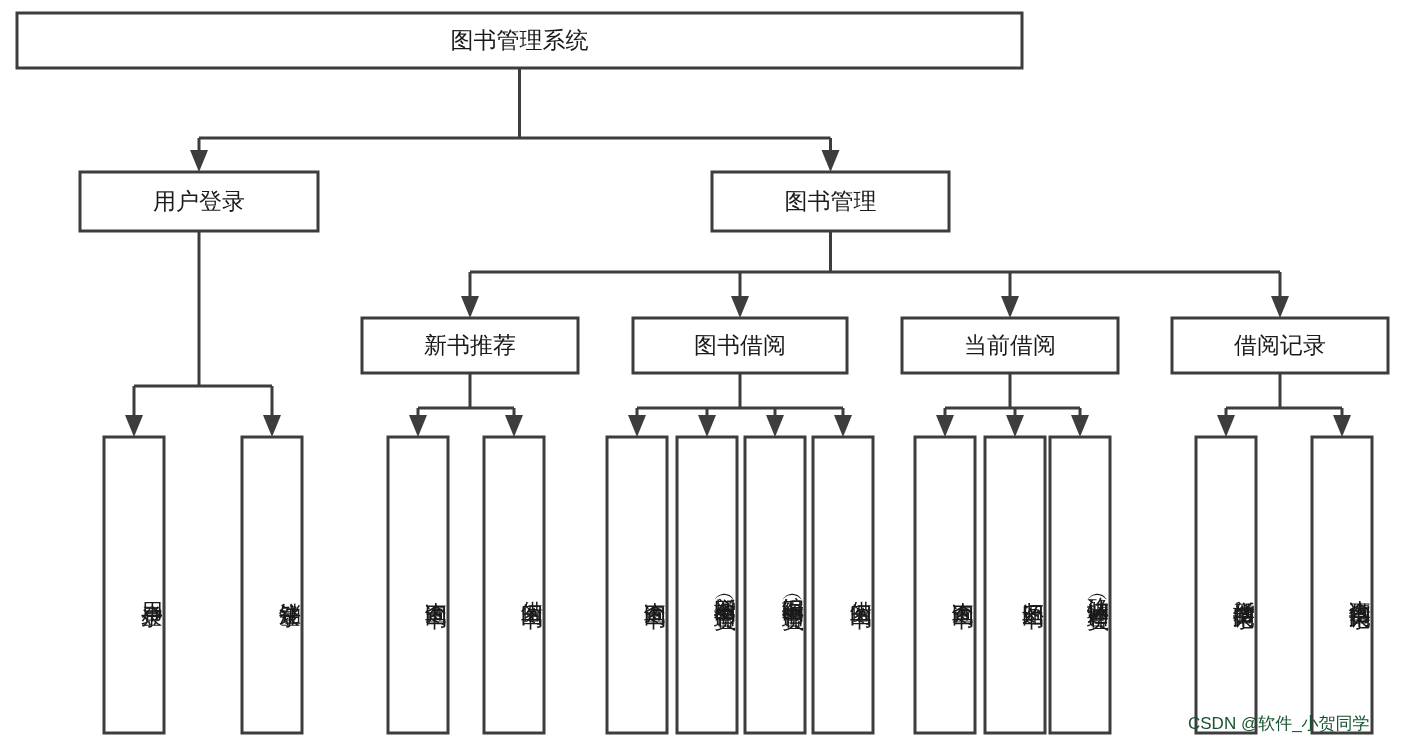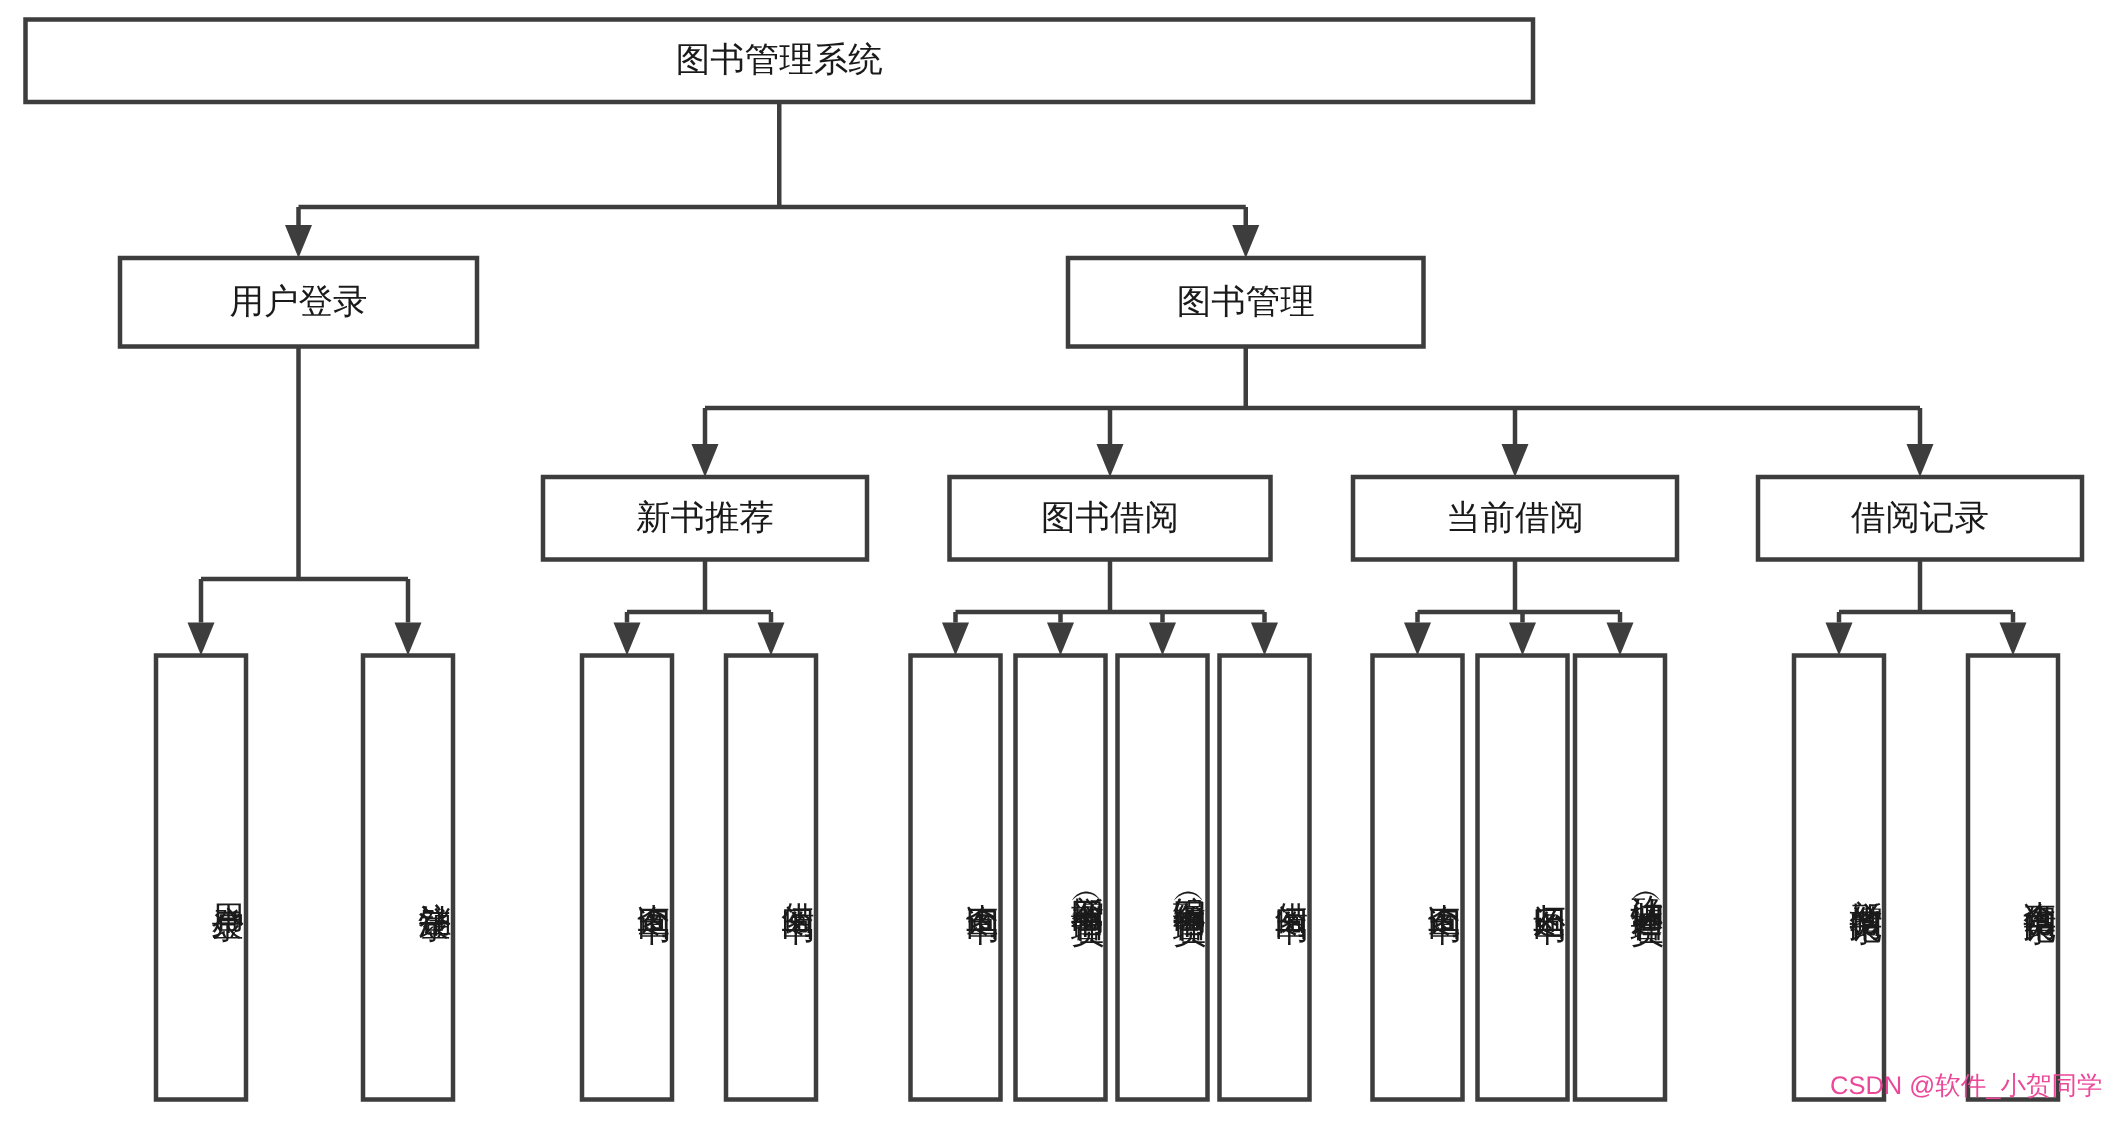--- a/index.html
+++ b/index.html
@@ -10,21 +10,21 @@
   .node-box{fill:#ffffff;stroke:#3d3d3d;stroke-width:3;}
   .connector{stroke:#3d3d3d;stroke-width:3;fill:none;}
   .arrow-head{fill:#3d3d3d;stroke:none;}
   .node-label{fill:#1a1a1a;font-family:"Liberation Sans","DejaVu Sans",sans-serif;
               font-size:23px;text-anchor:middle;dominant-baseline:middle;}
   .vert-label{position:absolute;writing-mode:vertical-rl;text-orientation:upright;
               font-family:"Liberation Sans","DejaVu Sans",sans-serif;
               font-size:22px;color:#1a1a1a;line-height:1.12;letter-spacing:2px;
               display:flex;align-items:flex-start;justify-content:center;
               white-space:nowrap;pointer-events:none;}
-  .watermark{position:absolute;left:1220px;top:712px;font-size:17px;color:#ec4899;
+  .watermark{position:absolute;left:1188px;top:712px;font-size:17px;color:#14532d;
              font-family:"Liberation Sans","DejaVu Sans",sans-serif;white-space:nowrap;}
 </style>
 </head>
 <body>
 
 <div id="diagram-root">
 
   <svg class="canvas" viewBox="0 0 1405 747">
     <g id="connectors">
         <line x1="519.5" y1="68" x2="519.5" y2="138" class="connector"></line>

